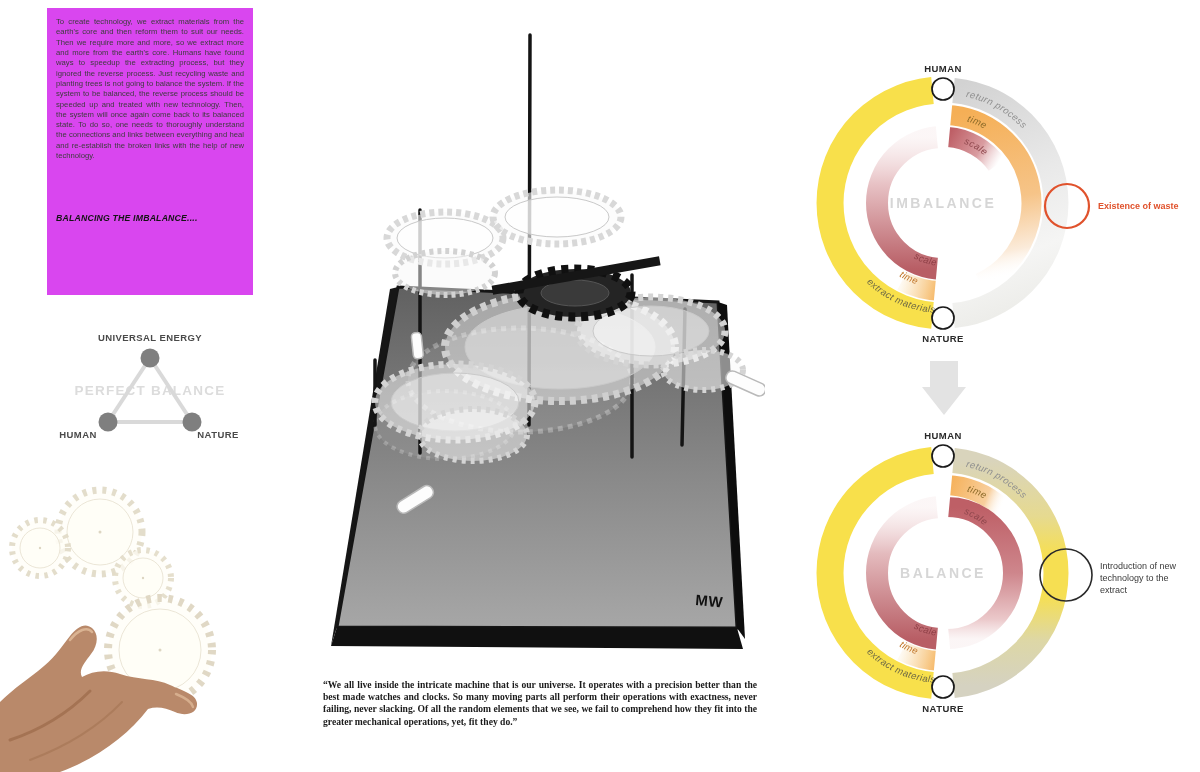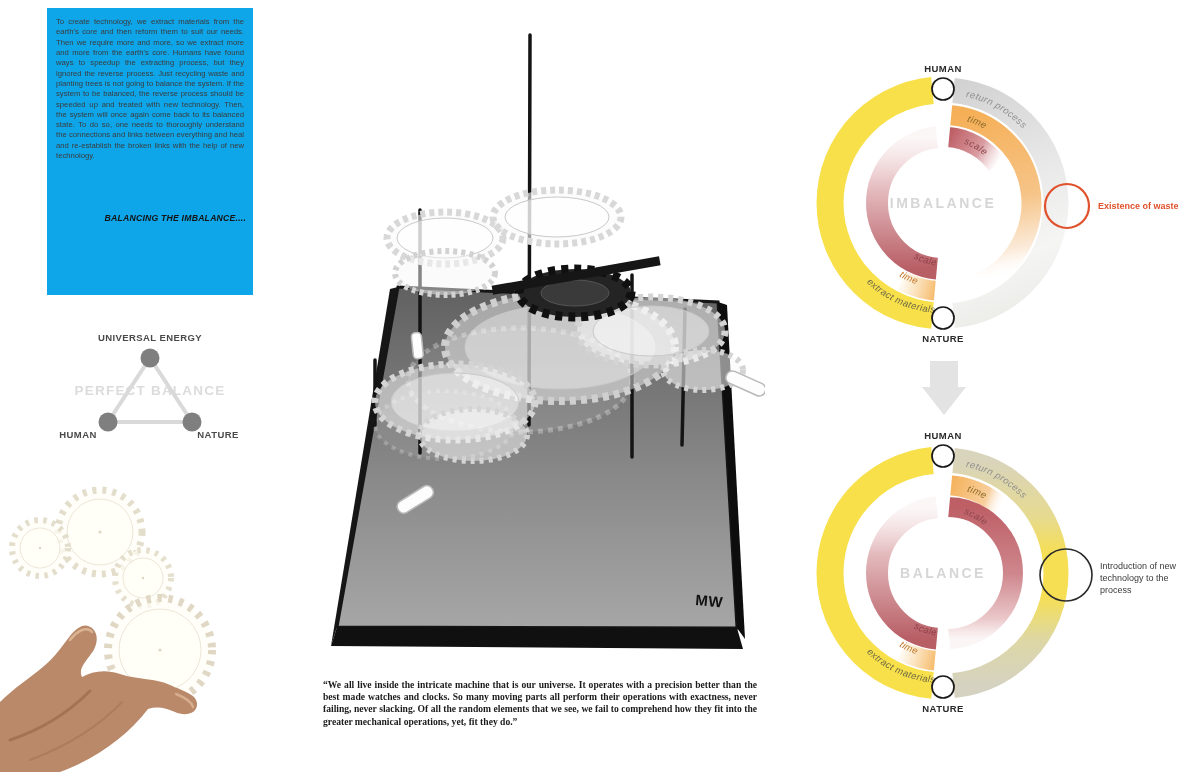--- a/index.html
+++ b/index.html
@@ -4,29 +4,29 @@
 <style>
   html,body{margin:0;padding:0;}
   body{
     width:1200px;height:772px;position:relative;background:#ffffff;
     font-family:"Liberation Sans",sans-serif;overflow:hidden;
   }
   .abs{position:absolute;}
 
   
   .text-panel{
-    left:47px;top:8px;width:206px;height:287px;background:#0ea5e9;
+    left:47px;top:8px;width:206px;height:287px;background:#d946ef;
     box-sizing:border-box;padding:9px 9px;
   }
   .text-panel p{
     margin:0;font-size:7.7px;line-height:1.34;color:#3c3c3c;text-align:justify;
   }
   .panel-heading{
     position:absolute;left:9px;top:205px;width:190px;
-    font-size:8.7px;font-weight:bold;font-style:italic;color:#141414;letter-spacing:.2px;text-align:right;
+    font-size:8.7px;font-weight:bold;font-style:italic;color:#141414;letter-spacing:.2px;
   }
 
   
   .quote{
     left:323px;top:679px;width:434px;
     font-family:"Liberation Serif",serif;font-weight:700;
     font-size:9.6px;line-height:1.27;color:#1b1b1b;text-align:justify;
   }
 
   
@@ -290,13 +290,13 @@
 
   <text x="163" y="153" text-anchor="middle" class="ring-title">BALANCE</text>
 
   <text x="163" y="14" text-anchor="middle" class="node-label">HUMAN</text>
   <circle cx="163" cy="31" r="11" fill="#ffffff" stroke="#1a1a1a" stroke-width="1.7"></circle>
   <circle cx="163" cy="262" r="11" fill="#ffffff" stroke="#1a1a1a" stroke-width="1.7"></circle>
   <text x="163" y="287" text-anchor="middle" class="node-label">NATURE</text>
 
   <circle cx="286" cy="150" r="26" fill="none" stroke="#2a2a2a" stroke-width="1.6"></circle>
 </svg>
-<div class="abs annot annot-tech">Introduction of new technology to the process</div>
+<div class="abs annot annot-tech">Introduction of new technology to the extract</div>
 
 </body></html>

